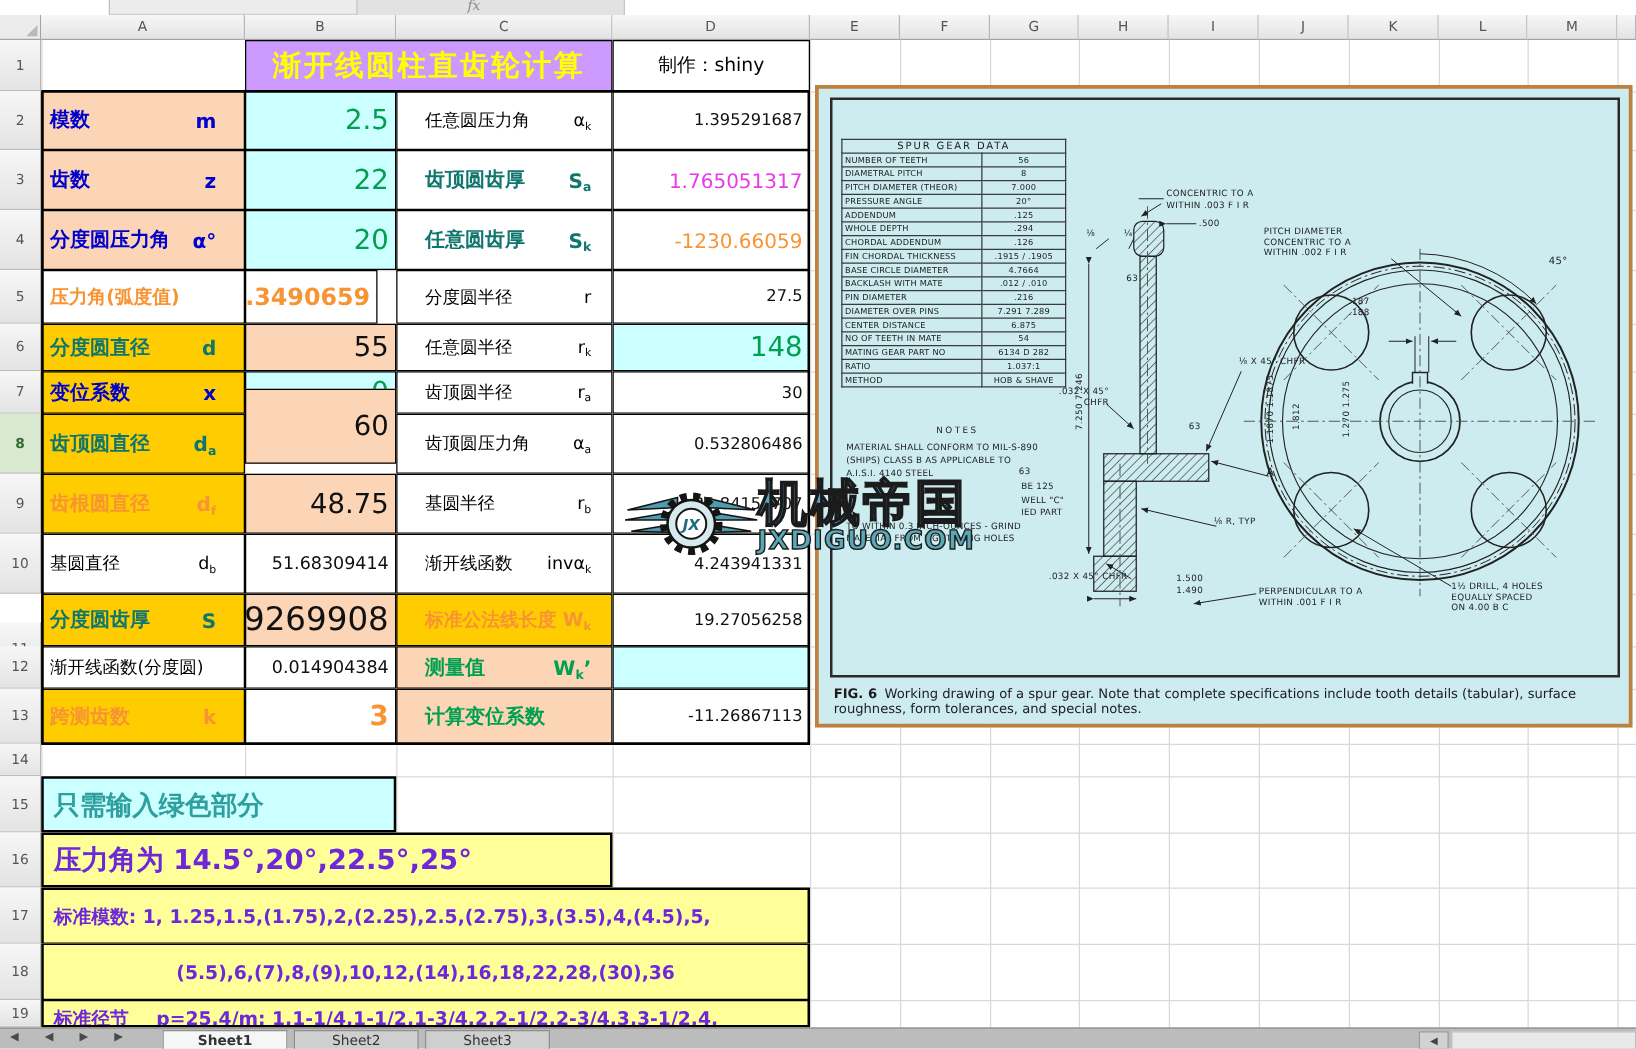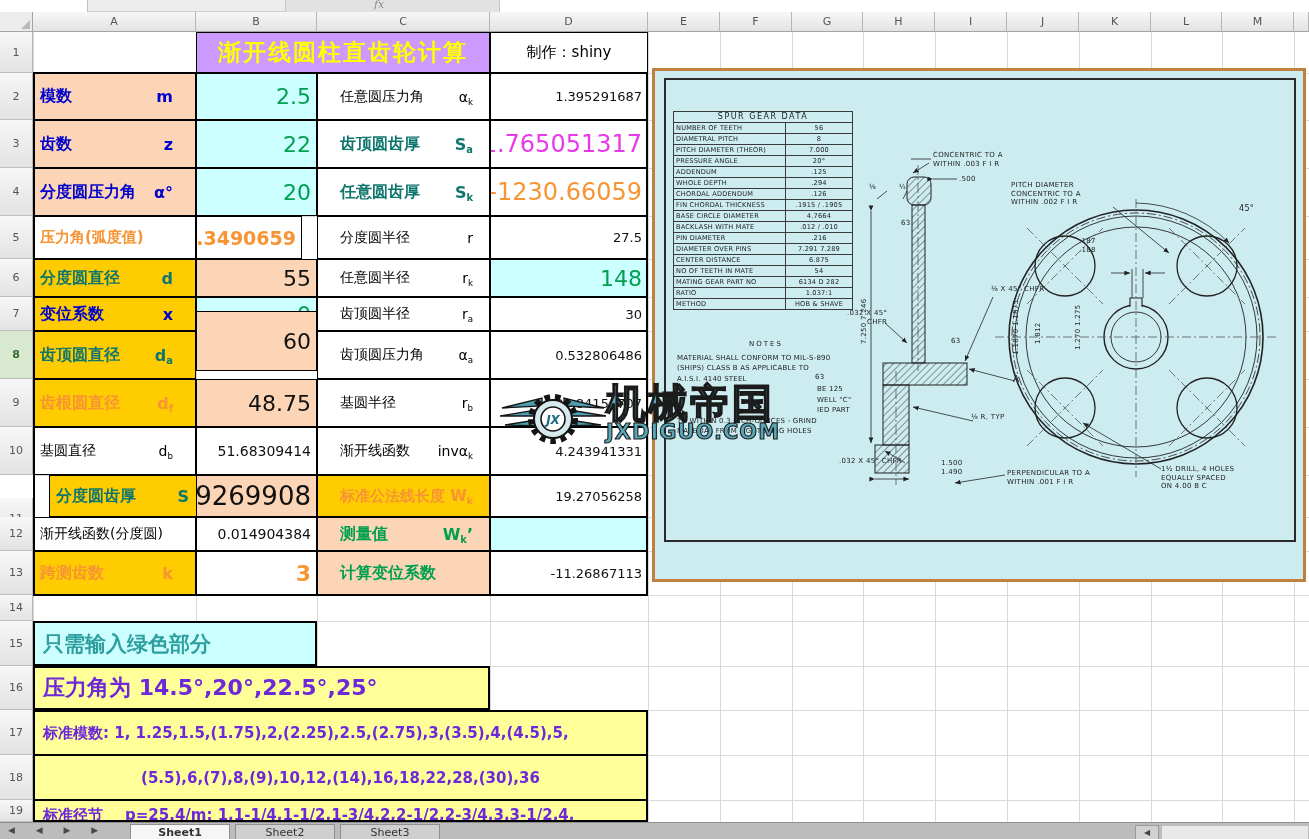--- a/index.html
+++ b/index.html
@@ -24,21 +24,21 @@
   
   .cell{position:absolute;box-sizing:border-box;border:1px solid #000;display:flex;align-items:center;
         overflow:hidden;z-index:2;background:#fff;}
   .lab{justify-content:space-between;padding:0 22px 0 6px;font-weight:bold;font-size:16px;}
   .lab.c{padding-right:16px;padding-left:22px;}
   .plain{font-weight:normal;font-size:14px;}
   .val{justify-content:flex-end;padding-right:5px;font-size:13px;color:#111;}
   .bg-or{background:#fbd5b5;} .bg-gold{background:#ffcc00;} .bg-cyan{background:#ccffff;} 
   .t-blue{color:#0000cc;} .t-red{color:#0f766e;} .t-org{color:#f79433;} .t-green{color:#00a050;}
   .t-mag{color:#e93ae9;}
-  .s26{font-size:26px;} .s24{font-size:24px;} .s22{font-size:22px;} .s19{font-size:19px;} .s14{font-size:14px;}
+  .s26{font-size:26px;} .s24{font-size:16px;} .s22{font-size:22px;} .s19{font-size:19px;} .s14{font-size:14px;}
   .sub{font-size:0.62em;position:relative;top:0.35em;}
   .sym{white-space:nowrap;}
   #tframe{left:33px;top:72px;width:615px;height:524px;border:2px solid #000;z-index:3;pointer-events:none;}
   #title-cell{left:196px;top:32px;width:294px;height:41px;background:#cc99ff;color:#ffff00;
       font-size:23px;font-weight:bold;justify-content:center;letter-spacing:2px;}
   #author-cell{left:490px;top:32px;width:158px;height:41px;font-size:15px;justify-content:center;}
   
   .block{position:absolute;box-sizing:border-box;border:2px solid #000;background:#ffff99;z-index:2;
          display:flex;align-items:center;font-weight:bold;color:#6d28d9;overflow:hidden;}
   
@@ -250,21 +250,21 @@
       <span>基圆直径</span>
       <span class="sym"><span>d</span><span class="sub">b</span></span>
     </div>
   <div class="cell val s14" style="left:196px;top:427px;width:121px;height:48px">51.68309414</div>
   <div class="cell lab c plain" style="left:317px;top:427px;width:173px;height:48px">
       <span>渐开线函数</span>
       <span class="sym"><span>invα</span><span class="sub">k</span></span>
     </div>
   <div class="cell val" style="left:490px;top:427px;width:158px;height:48px">4.243941331</div>
 
-  <div class="cell lab bg-gold t-red" style="left:49px;top:475px;width:163px;height:42px">
+  <div class="cell lab bg-gold t-red" style="left:33px;top:475px;width:163px;height:42px">
       <span>分度圆齿厚</span>
       <span class="sym">S</span>
     </div>
   <div class="cell val bg-or s26" style="left:196px;top:475px;width:121px;height:42px">3.9269908</div>
   <div class="cell lab c bg-gold t-org" style="left:317px;top:475px;width:173px;height:42px;font-size:15px">
       <span>标准公法线长度</span>
       <span class="sym"><span>W</span><span class="sub">k</span></span>
     </div>
   <div class="cell val" style="left:490px;top:475px;width:158px;height:42px">19.27056258</div>
 
@@ -478,20 +478,21 @@
   <span class="fl" style="left:316px;top:342px">⅛ R, TYP</span>
   <span class="fl" style="left:358px;top:304px;font-size:9px">A</span>
   <span class="fl rot" style="left:334px;top:252px"><span>1.1870</span> <span>1.1875</span></span>
   <span class="fl rot" style="left:372px;top:258px">1.812</span>
   <span class="fl rot" style="left:400px;top:252px"><span>1.270</span> <span>1.275</span></span>
   <span class="fl" style="left:184px;top:386px">.032 X 45° CHFR</span>
   <span class="fl" style="left:286px;top:388px"><span>1.500</span><br><span>1.490</span></span>
   <span class="fl" style="left:352px;top:398px"><span>PERPENDICULAR TO A</span><br><span>WITHIN .001 F I R</span></span>
   <span class="fl" style="left:506px;top:394px"><span>1½ DRILL, 4 HOLES</span><br><span>EQUALLY SPACED</span><br><span>ON 4.00 B C</span></span>
 
+  <div id="figcaption"><b>FIG. 6</b><span>Working drawing of a spur gear. Note that complete specifications include tooth details (tabular), surface roughness, form tolerances, and special notes.</span></div>
 </div>
 
 <div class="abs" id="watermark">
   <svg width="106" height="78" viewBox="0 0 106 78">
     <g stroke="#141414" stroke-width="1.3" fill="#4f9cae">
       <polygon points="2,26 42,16 42,24"></polygon>
       <polygon points="0,34 42,27 42,34"></polygon>
       <polygon points="5,43 42,37 42,44"></polygon>
       <polygon points="104,26 64,16 64,24"></polygon>
       <polygon points="106,34 64,27 64,34"></polygon>

